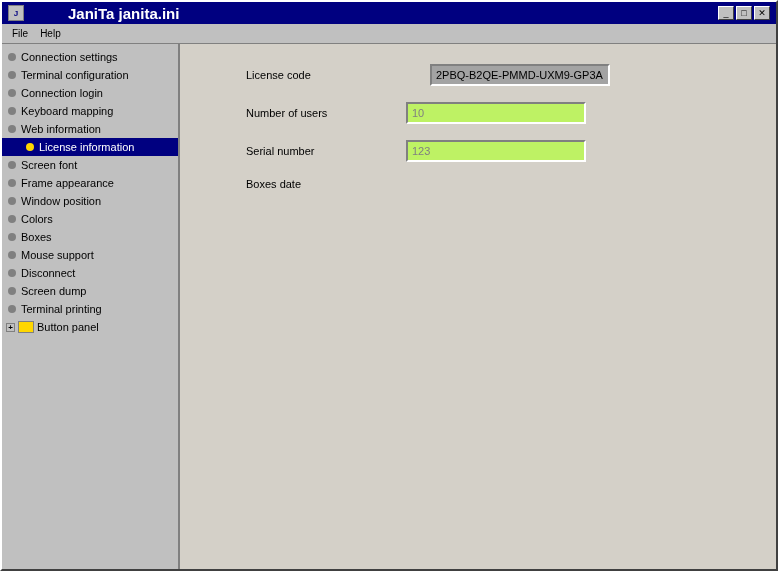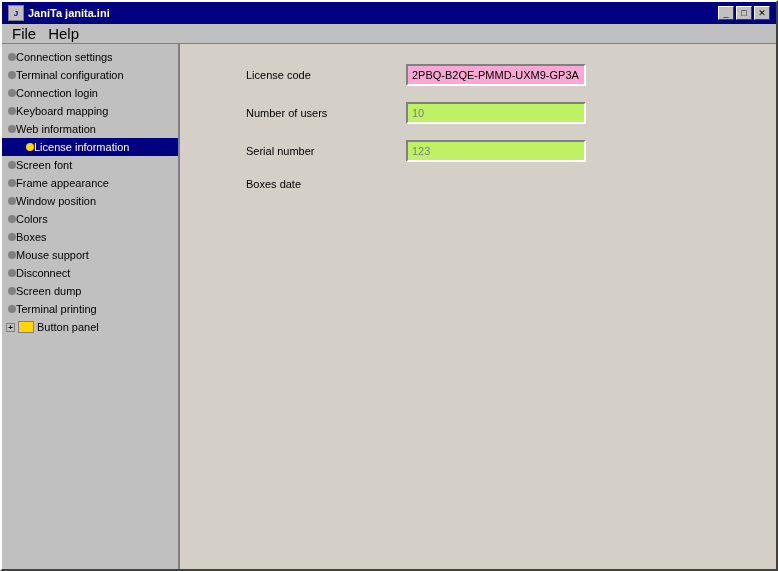--- a/index.html
+++ b/index.html
@@ -46,23 +46,24 @@
       background: #c0c0c0;
       border: 1px solid #808080;
       display: flex;
       align-items: center;
       justify-content: center;
       font-size: 8px;
       color: #000080;
       font-weight: bold;
     }
     .title-text {
-      font-size: 11px;
+      font-size: 15px;
       font-weight: bold;
       color: white;
+      margin-left: 40px;
     }
     .title-buttons {
       display: flex;
       gap: 2px;
     }
     .title-btn {
       width: 16px;
       height: 14px;
       background: #c0c0c0;
       border: 1px solid #ffffff;
@@ -83,21 +84,21 @@
       display: flex;
       gap: 0px;
       border-bottom: 1px solid #808080;
       flex-shrink: 0;
       height: 20px;
       align-items: center;
     }
     .menu-item {
       padding: 2px 6px;
       cursor: pointer;
-      font-size: 15px;
+      font-size: 10px;
     }
 
     
     .main-content {
       display: flex;
       flex: 1;
       overflow: hidden;
     }
 
     
@@ -109,20 +110,21 @@
       padding: 4px 0;
       flex-shrink: 0;
     }
     .sidebar-item {
       display: flex;
       align-items: center;
       padding: 2px 8px 2px 6px;
       cursor: pointer;
       font-size: 11px;
       color: #000;
+      gap: 5px;
       height: 18px;
     }
     .sidebar-item.active {
       background: #000080;
       color: white;
       padding-left: 24px;
     }
     .sidebar-bullet {
       width: 8px;
       height: 8px;
@@ -189,21 +191,22 @@
       border: 2px solid #808080;
       border-right-color: #ffffff;
       border-bottom-color: #ffffff;
       padding: 2px 4px;
       font-size: 11px;
       font-family: 'MS Sans Serif', Arial, sans-serif;
       color: #000;
       outline: none;
     }
     .form-input.has-value {
-      background: #f9a8d4;
+      background: #a3a3a3;
+      margin-left: 24px;
     }
     .form-input.grayed {
       background: #bef264;
       color: #808080;
     }
   </style>
 </head>
 <body>
 
 <div class="window">

